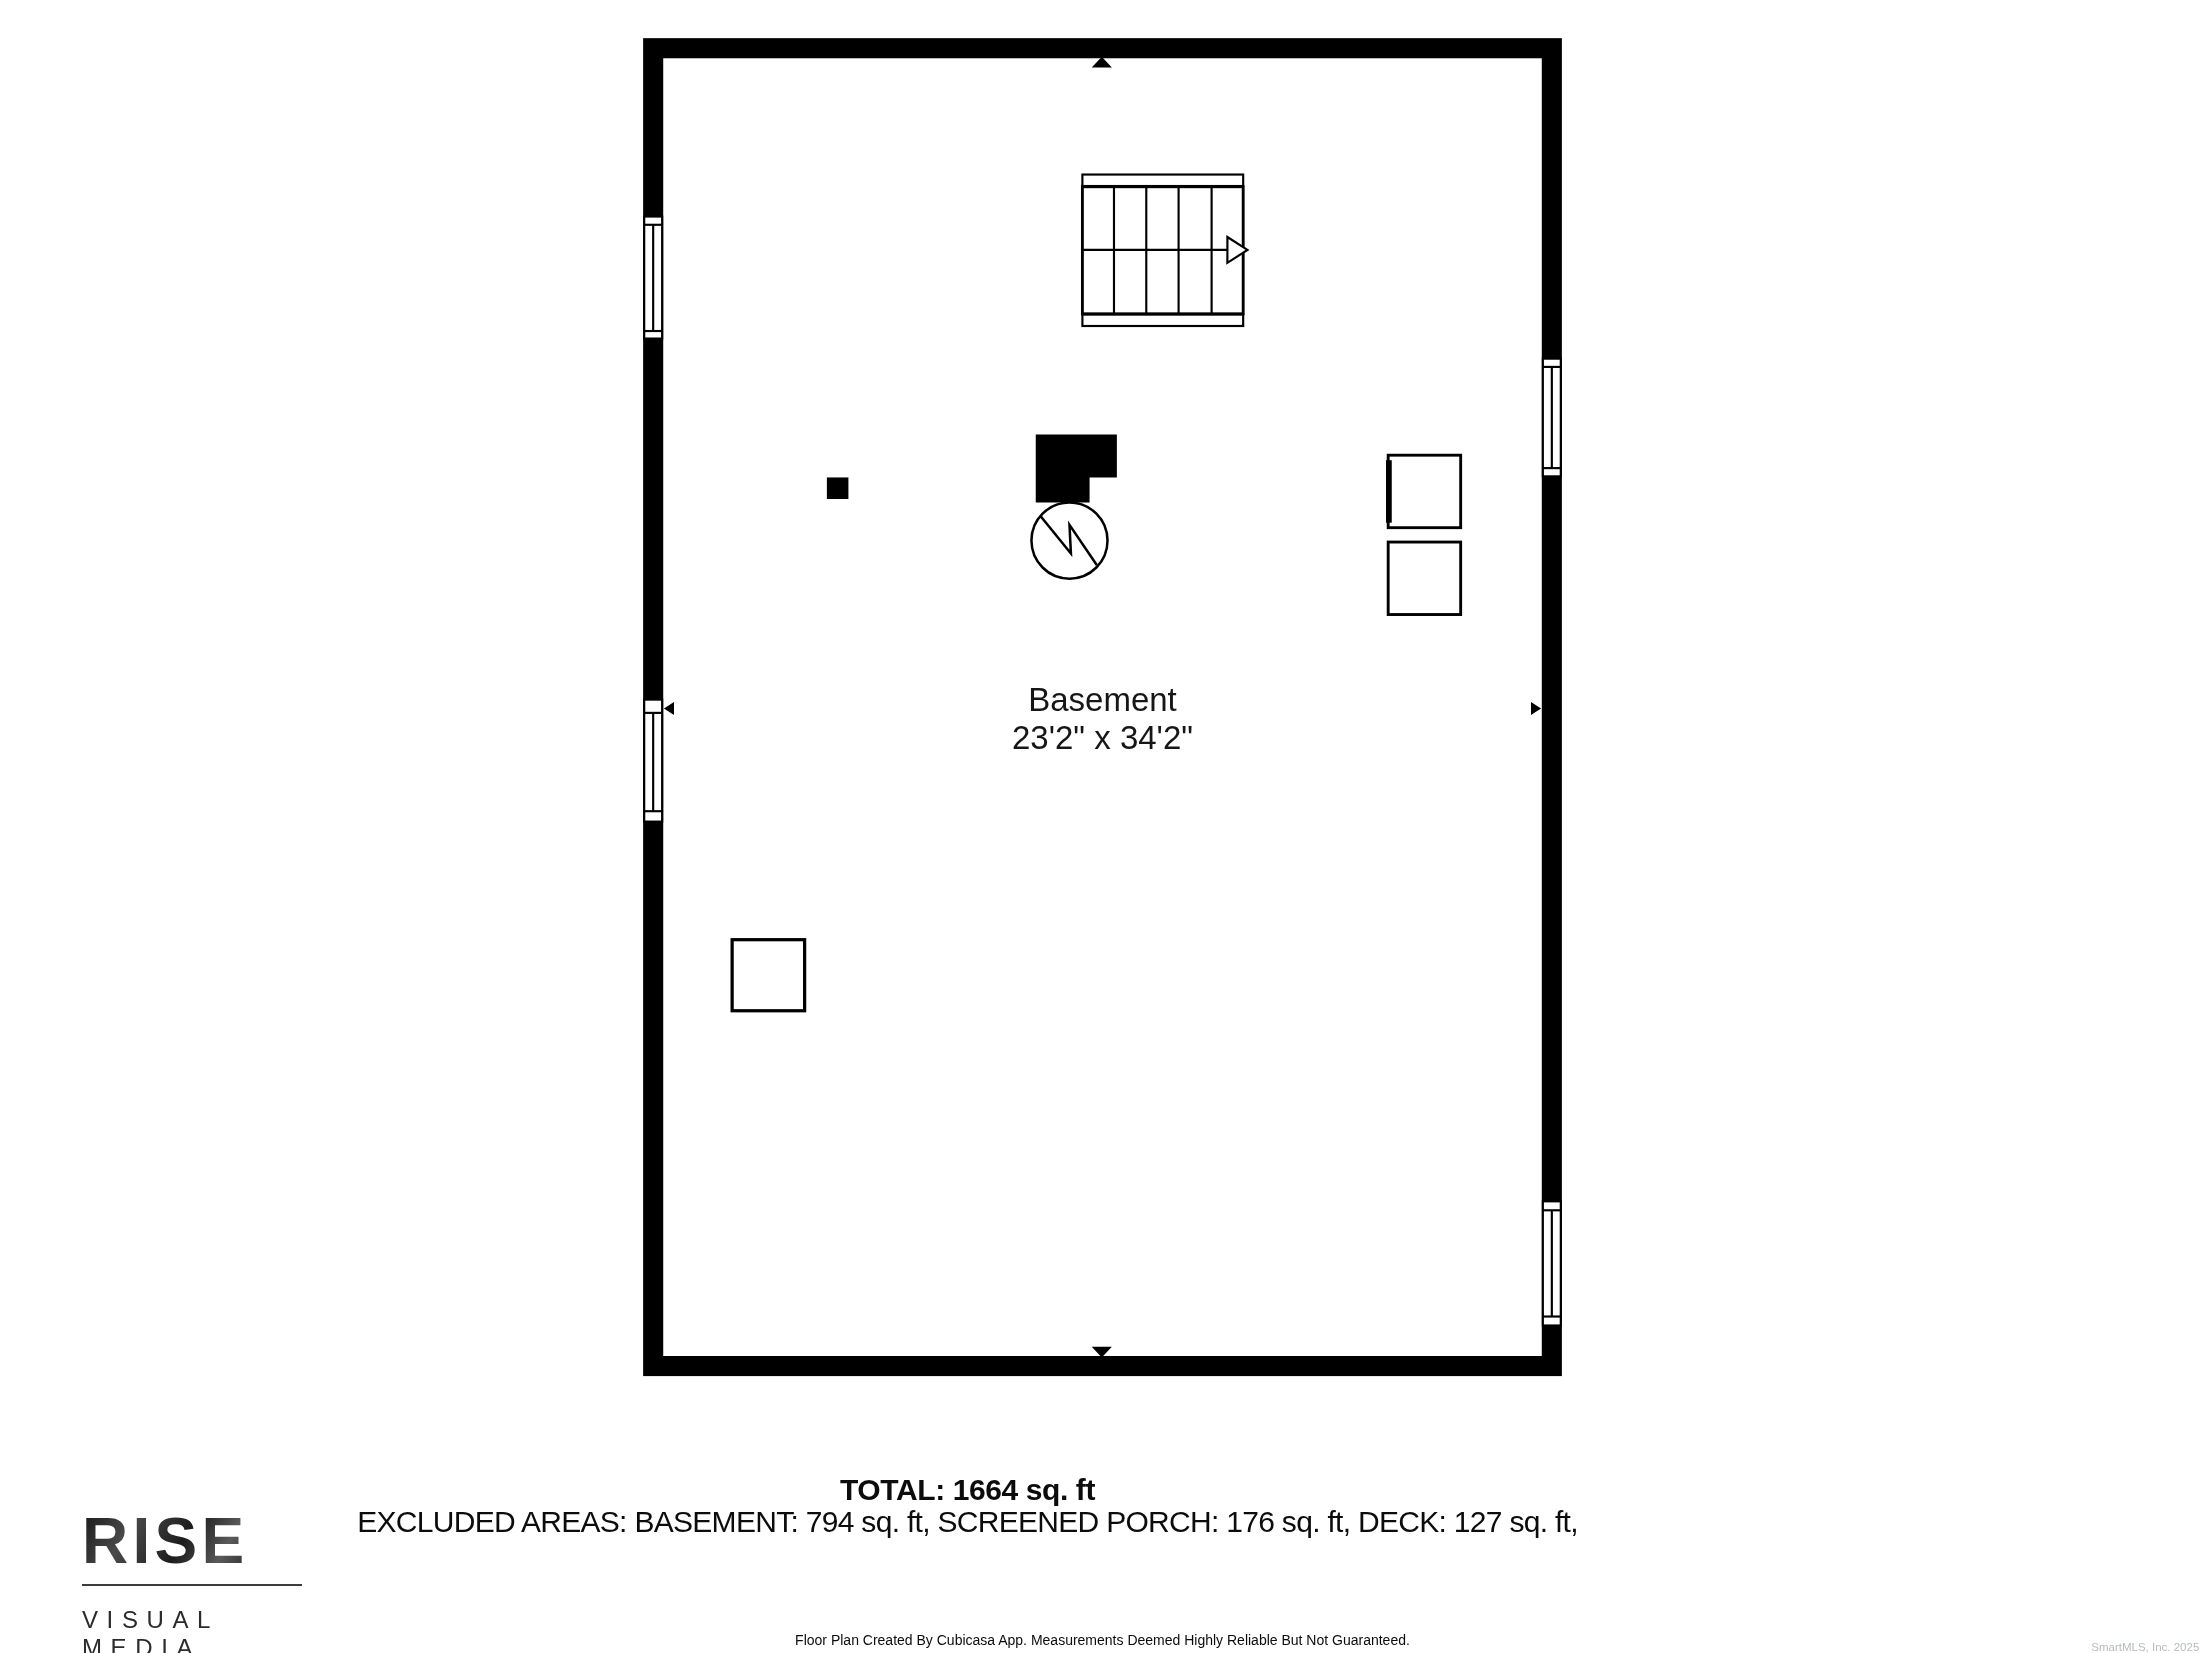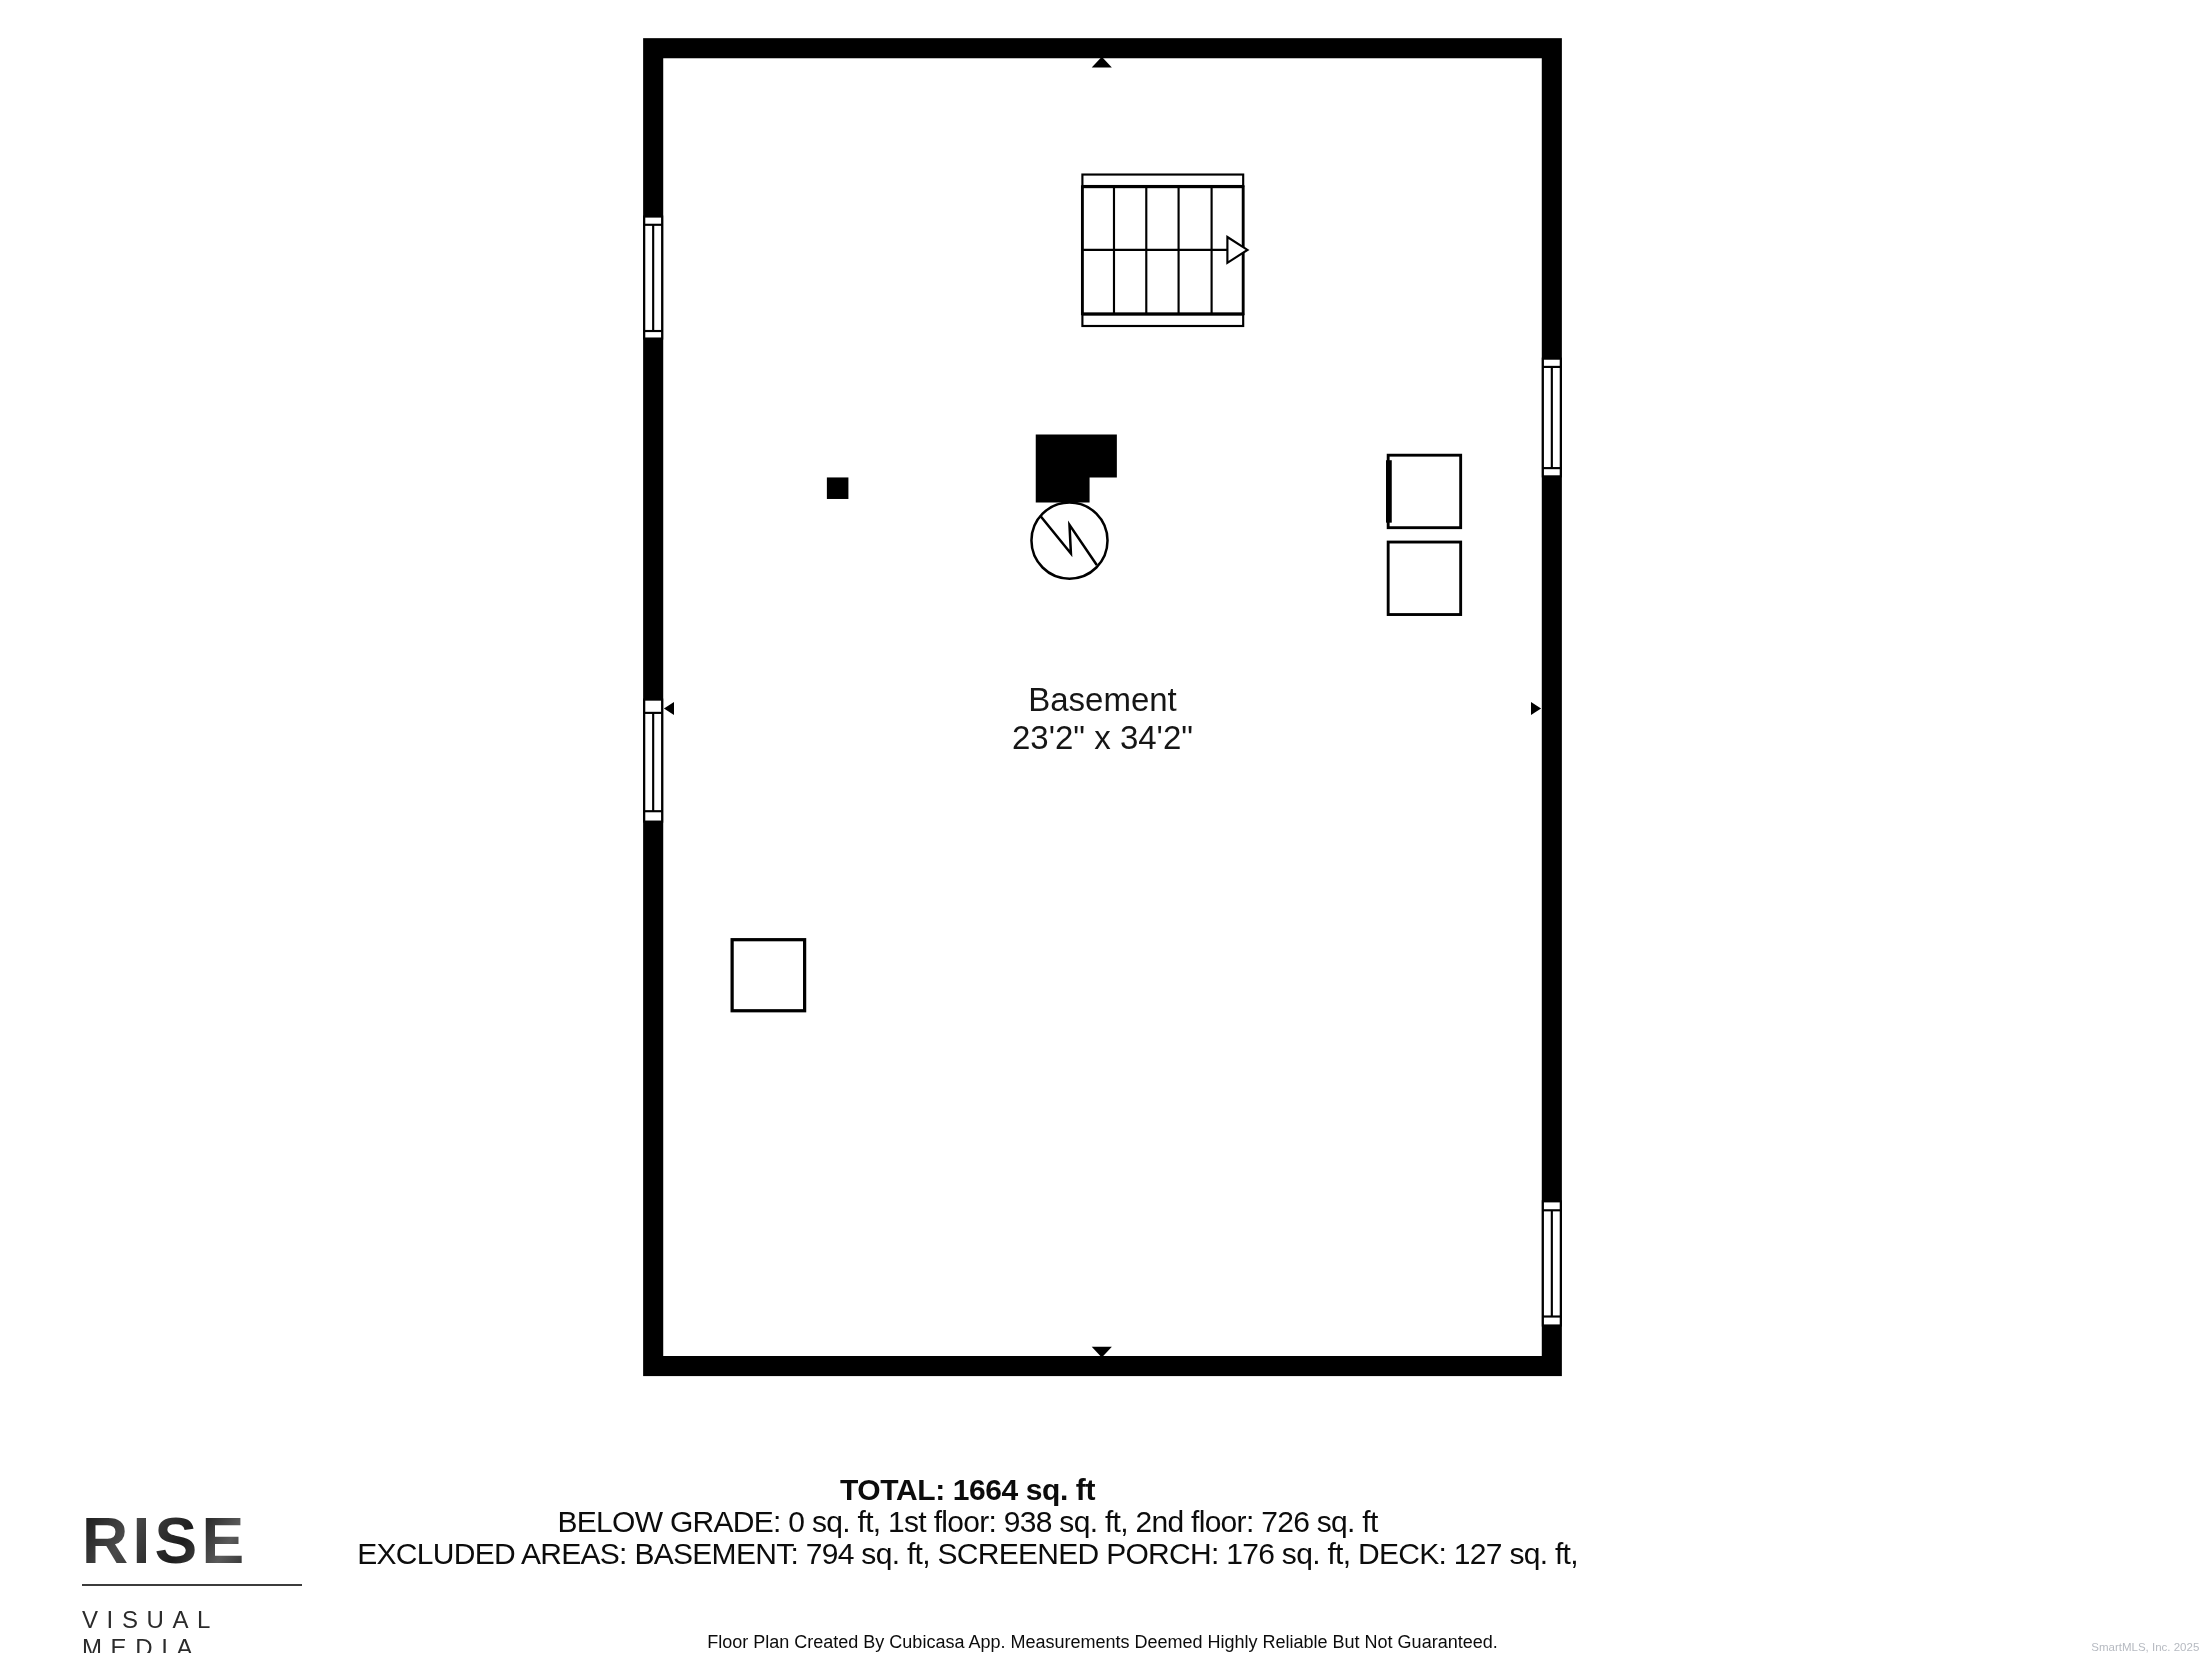--- a/index.html
+++ b/index.html
@@ -4,21 +4,21 @@
 <style>
   html,body{margin:0;padding:0;background:#ffffff;}
   body{width:2205px;height:1654px;position:relative;overflow:hidden;
        font-family:"Liberation Sans",sans-serif;color:#111;}
   #plan-svg{position:absolute;left:0;top:0;}
   .room-label{font-family:"Liberation Sans",sans-serif;font-size:46px;fill:#161616;}
   .summary{position:absolute;left:0;top:1473px;width:1935px;text-align:center;color:#0c0c0c;}
   .summary .total{font-size:30px;font-weight:700;line-height:33px;letter-spacing:-0.4px;}
   .summary .line{font-size:30px;font-weight:400;line-height:32px;letter-spacing:-0.7px;}
   .disclaimer{position:absolute;left:0;top:1632px;width:2205px;text-align:center;
-              font-size:18px;color:#0c0c0c;}
+              font-size:14px;color:#0c0c0c;}
   .logo{position:absolute;left:82px;top:1505px;width:230px;}
   .logo-title{font-size:64px;font-weight:700;letter-spacing:4.3px;line-height:72px;
               color:#2a2a2a;}
   @supports (-webkit-background-clip: text) {
     .logo-title{background:linear-gradient(120deg,#141414 0%,#4a4a4a 22%,#1d1d1d 45%,#5a5a5a 62%,#171717 82%,#3a3a3a 100%);
                 -webkit-background-clip:text;background-clip:text;color:transparent;}
   }
   .logo-divider{width:220px;height:2.2px;background:#3c3c3c;margin-top:7.2px;}
   .logo-subtitle{font-size:24px;font-weight:400;letter-spacing:8.6px;color:#2b2b2b;margin-top:20px;}
   .watermark{position:absolute;right:5.7px;bottom:1.4px;font-size:11.5px;color:#b6bac1;}
@@ -86,21 +86,20 @@
   <path d="M1535,1891 L1521,1876 L1549,1876 Z" fill="#000"></path>
   <path d="M925,987 L939,978 L939,996 Z" fill="#000"></path>
   <path d="M2147,987 L2133,978 L2133,996 Z" fill="#000"></path>
 
   <text x="1536" y="990" text-anchor="middle" class="room-label">Basement</text>
   <text x="1536" y="1043" text-anchor="middle" class="room-label">23'2" x 34'2"</text>
 </svg>
 
 <div class="summary">
   <div class="total">TOTAL: 1664 sq. ft</div>
-  <div class="line">BELOW GRADE: 0 sq. ft, 1st floor: 938 sq. ft, 2nd floor: 726 sq. ft</div>
   <div class="line">EXCLUDED AREAS: BASEMENT: 794 sq. ft, SCREENED PORCH: 176 sq. ft, DECK: 127 sq. ft,</div>
 </div>
 <div class="disclaimer">Floor Plan Created By Cubicasa App. Measurements Deemed Highly Reliable But Not Guaranteed.</div>
 
 <div class="logo">
   <div class="logo-title">RISE</div>
   <div class="logo-divider"></div>
   <div class="logo-subtitle">VISUAL MEDIA</div>
 </div>
 

